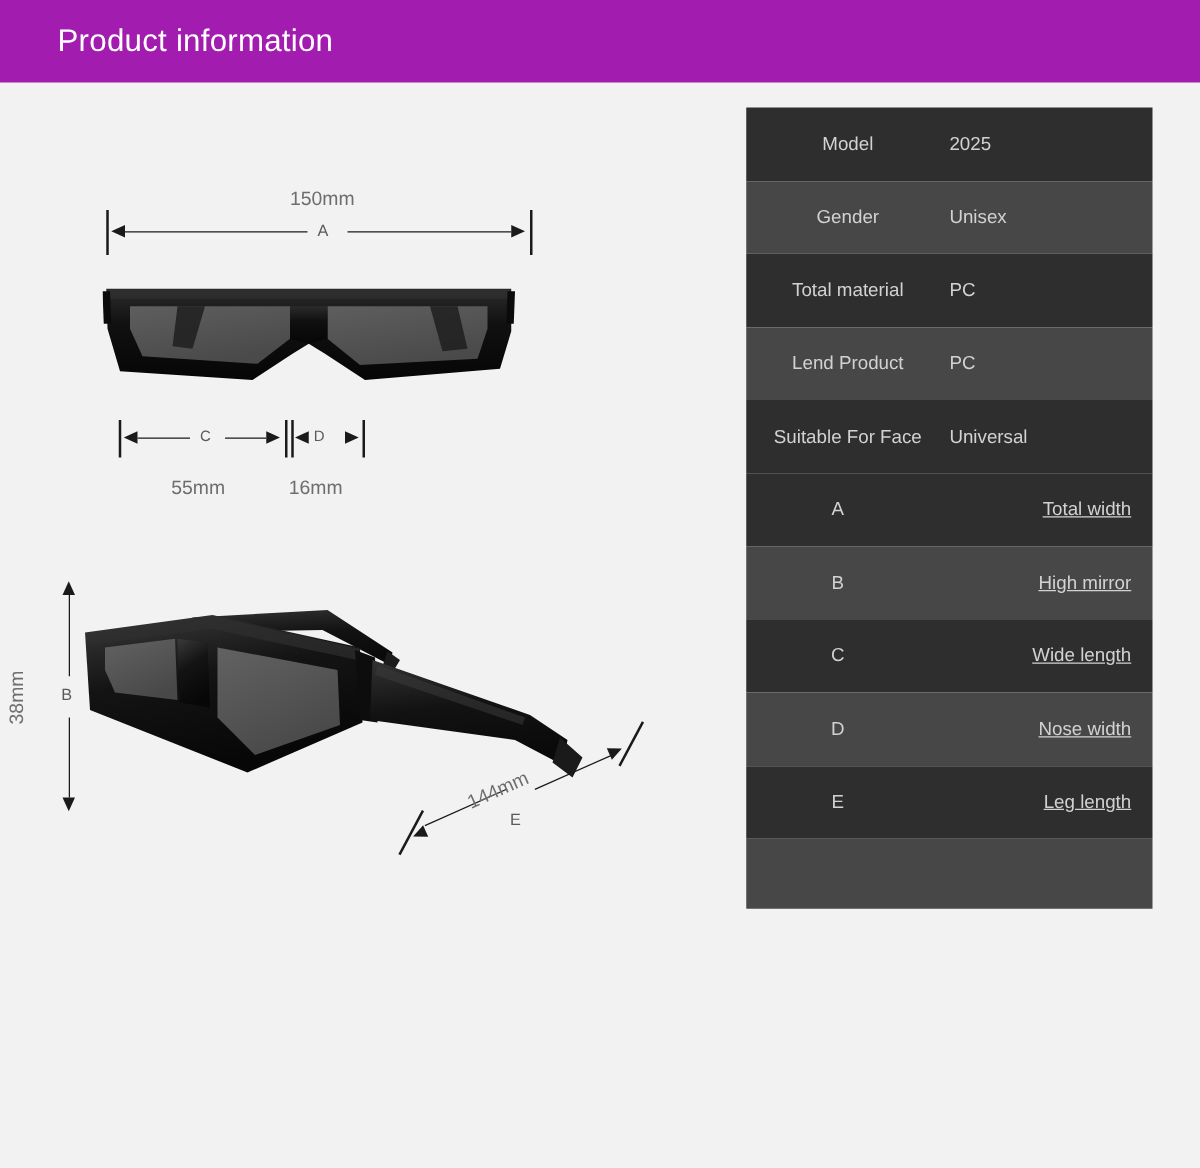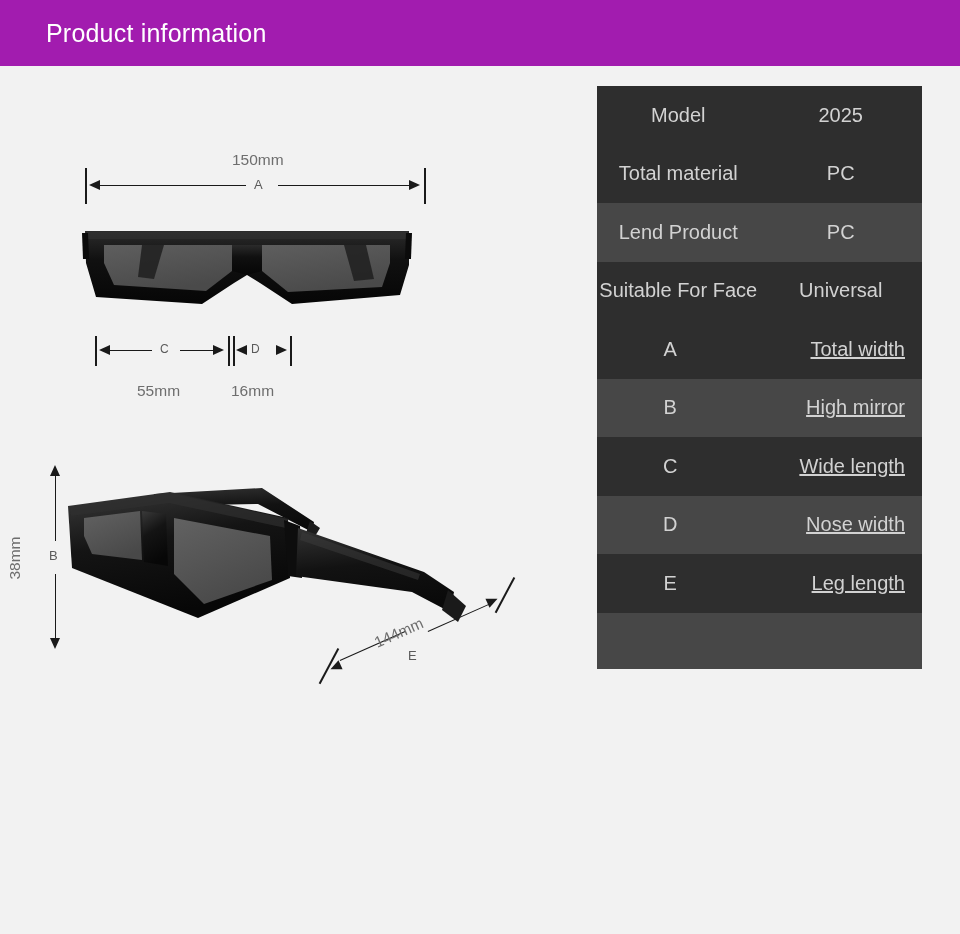--- a/index.html
+++ b/index.html
@@ -110,27 +110,27 @@
   .spec-row {
     display: flex;
     align-items: center;
     height: 58.5px;
     width: 100%;
   }
   .spec-row.dark  { background: #2e2e2e; }
   .spec-row.light { background: #474747; }
 
   .spec-key, .spec-val {
-    font-size: 20px;
+    font-size: 15px;
     color: #d2d2d2;
     white-space: nowrap;
   }
   
   .spec-row.attr .spec-key { flex: 0 0 50%; text-align: center; }
-  .spec-row.attr .spec-val { flex: 0 0 50%; text-align: center; }
+  .spec-row.attr .spec-val { flex: 0 0 50%; }
   
   .spec-row.legend .spec-key { flex: 0 0 45%; text-align: center; }
   .spec-row.legend .spec-val { flex: 1 1 auto; text-align: right; padding-right: 17px; text-decoration: underline; }
 
   .spec-row.empty { height: 56px; }
 </style>
 </head>
 <body>
 
 <div class="header-bar">
@@ -272,20 +272,24 @@
   </div>
 
 </div>
 
 <div class="spec-table">
 
   <div class="spec-row dark attr">
     <span class="spec-key">Model</span>
     <span class="spec-val">2025</span>
   </div>
+  <div class="spec-row light attr">
+    <span class="spec-key">Gender</span>
+    <span class="spec-val">Unisex</span>
+  </div>
   <div class="spec-row dark attr">
     <span class="spec-key">Total material</span>
     <span class="spec-val">PC</span>
   </div>
   <div class="spec-row light attr">
     <span class="spec-key">Lend Product</span>
     <span class="spec-val">PC</span>
   </div>
   <div class="spec-row dark attr">
     <span class="spec-key">Suitable For Face</span>

